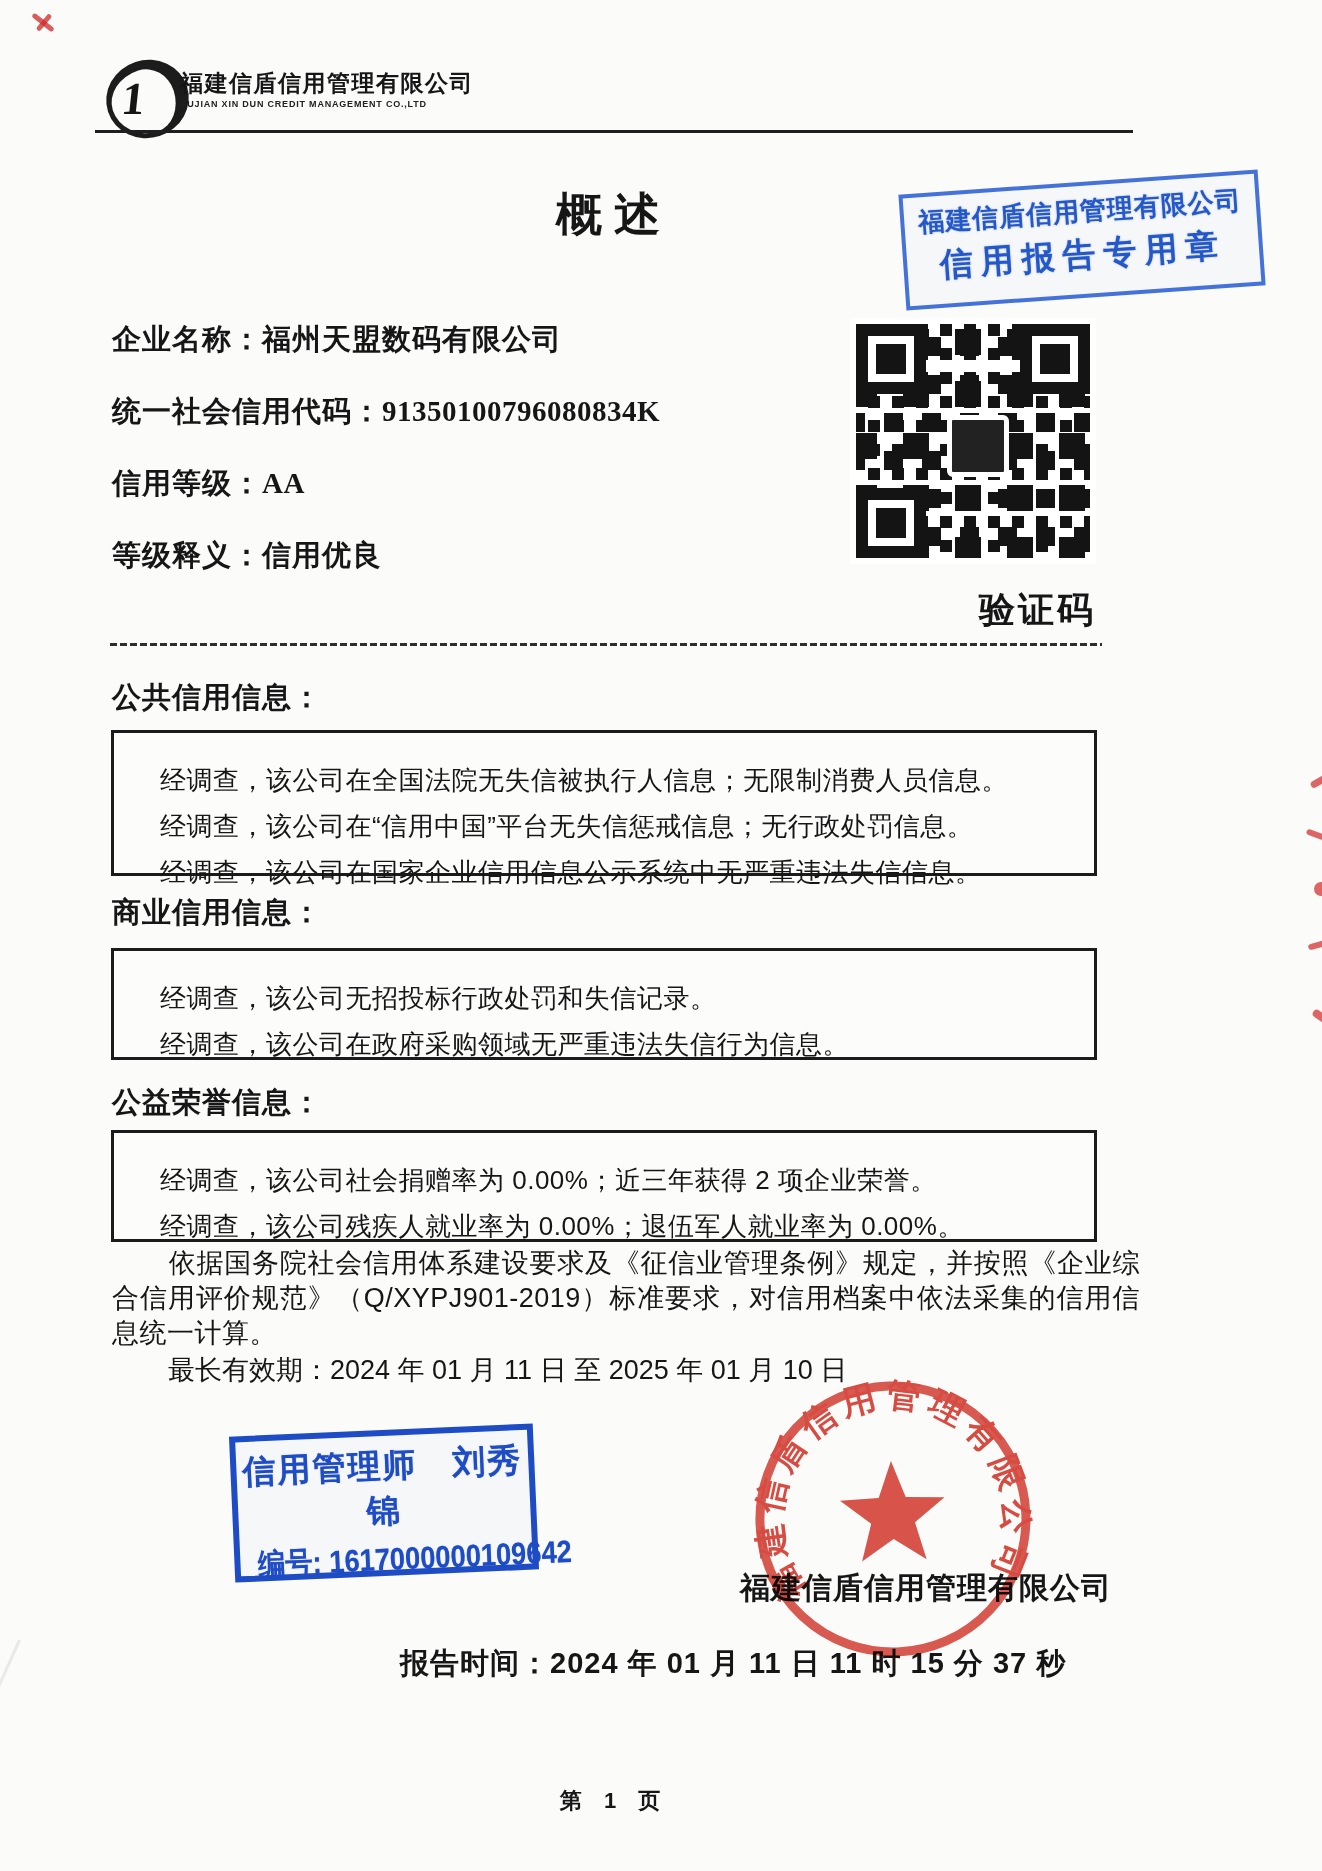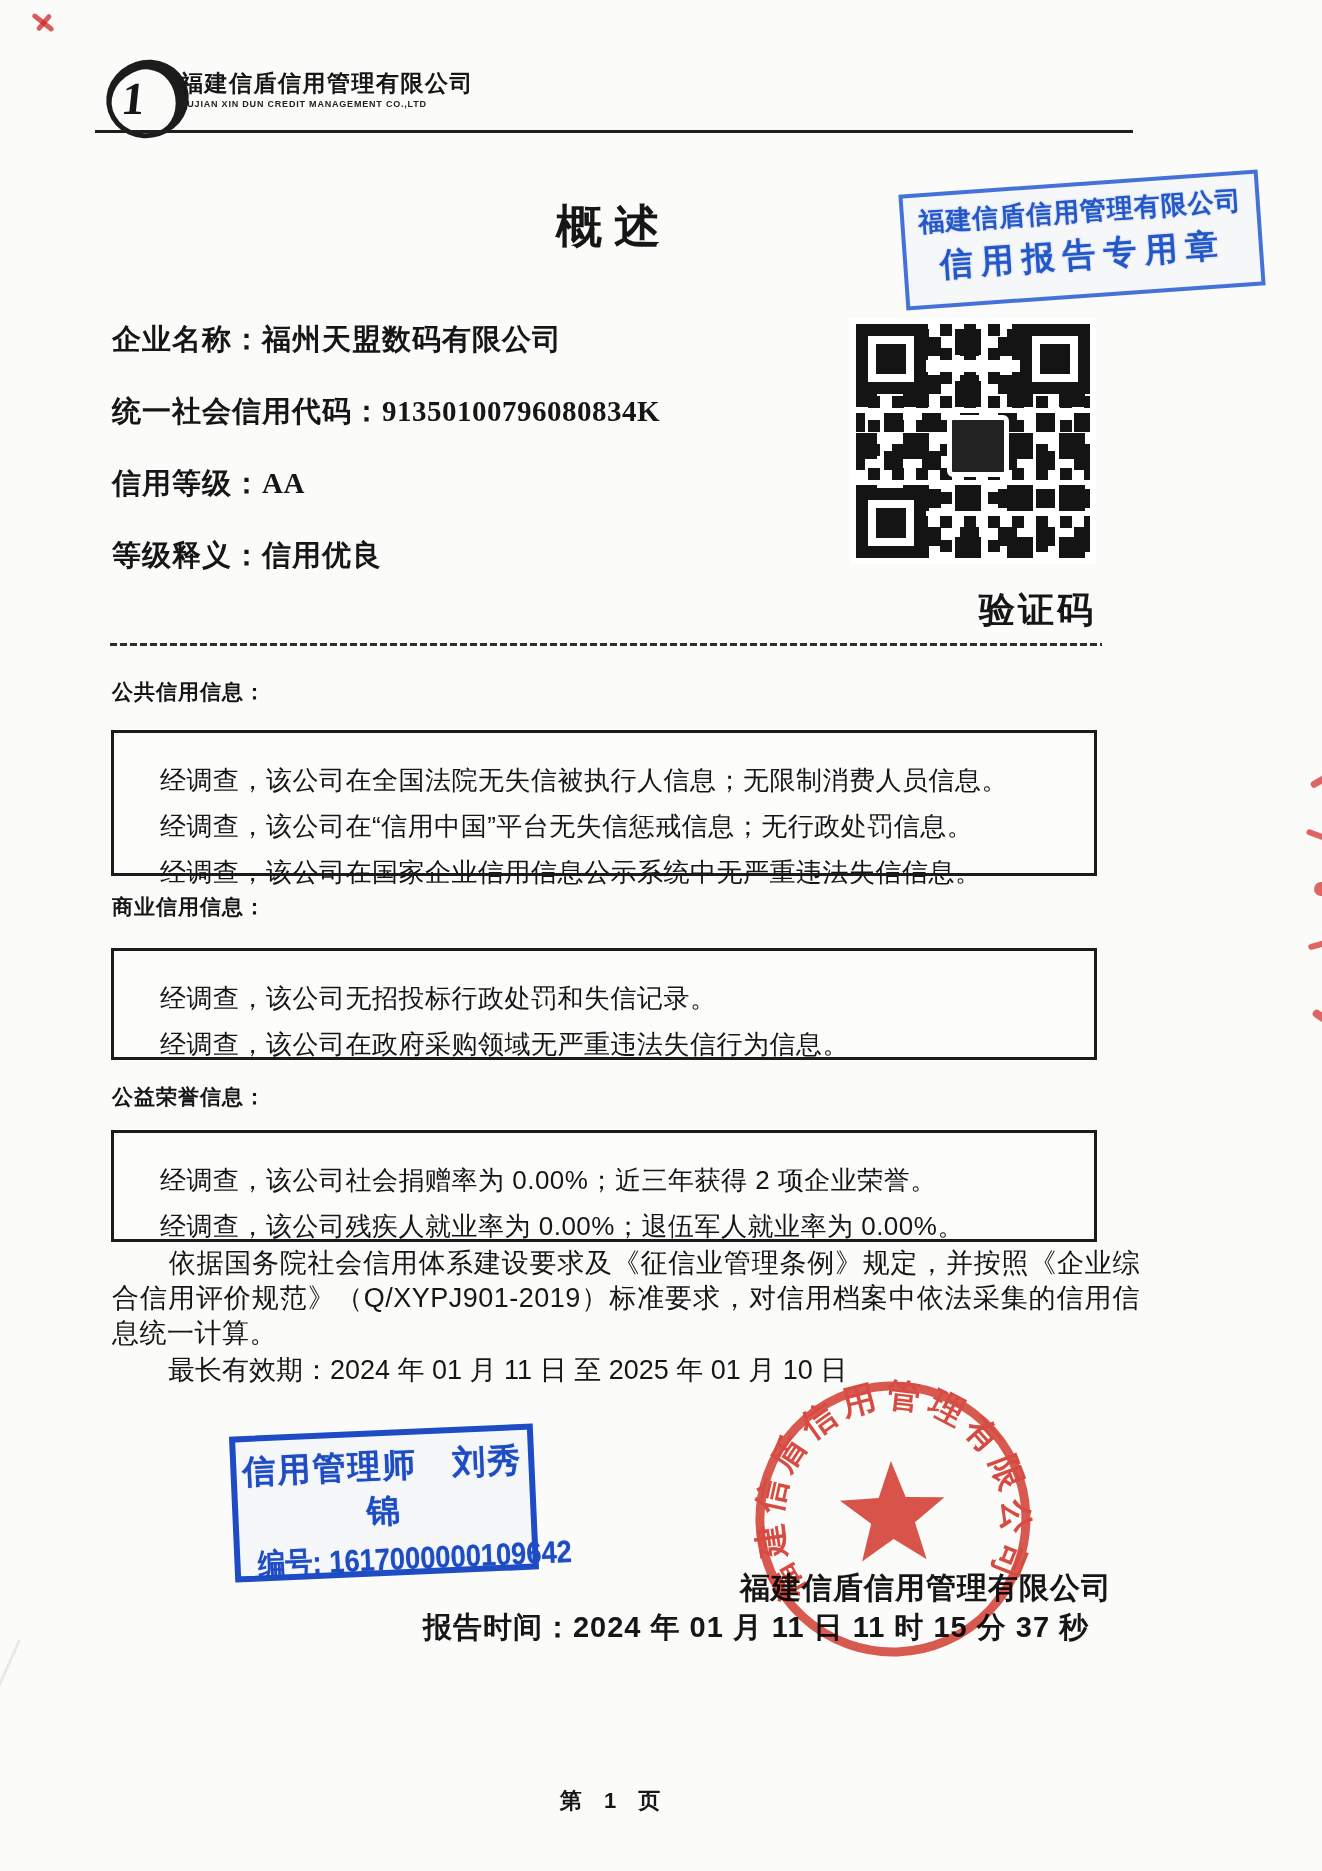--- a/index.html
+++ b/index.html
@@ -13,21 +13,21 @@
   .logo-mark{left:106px;top:58px;width:70px;height:72px;}
   .logo-oval{position:absolute;left:0;top:2px;width:64px;height:64px;border:5px solid #1c1c1c;
     border-radius:50%;transform:rotate(-18deg);border-right-width:14px;border-top-width:9px;}
   .logo-one{position:absolute;left:16px;top:14px;font-size:46px;font-weight:700;
     font-family:"Liberation Serif",serif;transform:skewX(-6deg);}
   .logo-cn{left:180px;top:68px;font-size:23px;font-weight:700;letter-spacing:1.5px;}
   .logo-en{left:181px;top:99px;font-size:9px;font-weight:700;letter-spacing:.8px;color:#222;}
   .doc-type{left:833px;top:94px;width:300px;text-align:right;font-size:26px;font-weight:600;letter-spacing:2px;}
   .header-rule{left:95px;top:130px;width:1038px;height:3px;background:#1f1f1f;}
   
-  .page-title{left:95px;top:196px;width:1038px;text-align:center;font-size:46px;font-weight:700;
+  .page-title{left:95px;top:184px;width:1038px;text-align:center;font-size:46px;font-weight:700;
     letter-spacing:12px;font-family:"Liberation Serif",serif;}
   
   .corner-stamp{left:902px;top:182px;width:352px;height:108px;border:4px solid rgba(37,90,210,.85);
     transform:rotate(-4deg);color:#2458c8;text-align:center;
     text-shadow:0 0 2px rgba(37,90,210,.45);background:rgba(120,160,235,.04);}
   .corner-stamp .l1{margin-top:8px;font-size:26px;font-weight:700;letter-spacing:1px;}
   .corner-stamp .l2{margin-top:4px;font-size:33px;font-weight:700;letter-spacing:8px;}
   
   .info-row{left:112px;font-size:29px;font-weight:700;letter-spacing:1px;}
   .info-row .serif{font-family:"Liberation Serif",serif;font-weight:600;letter-spacing:.5px;}
@@ -42,40 +42,40 @@
     background-position:0 0,9px 13px,21px 5px;}
   .finder{position:absolute;width:70px;height:70px;background:#fff;box-sizing:border-box;
     border:12px solid #141414;padding:8px;}
   .finder i{display:block;width:100%;height:100%;background:#141414;}
   .qr-center{position:absolute;left:97px;top:97px;width:52px;height:52px;background:#222;
     border:5px solid #fff;border-radius:6px;}
   .qr-caption{left:850px;top:586px;width:246px;text-align:right;font-size:36px;font-weight:600;letter-spacing:3px;}
   
   .dashed-rule{left:110px;top:643px;width:992px;height:3px;
     background:repeating-linear-gradient(90deg,#2e2e2e 0 7px,transparent 7px 10px);}
-  .sec-heading{left:112px;font-size:21px;font-weight:700;letter-spacing:1px;}
+  .sec-heading{left:112px;font-size:29px;font-weight:700;letter-spacing:1px;}
   .info-box{left:111px;width:986px;border:3px solid #1b1b1b;box-sizing:border-box;
     padding:20px 24px 0 38px;background:rgba(255,255,255,.35);}
   .info-box p{margin:8px;font-size:26px;font-weight:500;line-height:38px;letter-spacing:.5px;}
   
   .closing-para{left:112px;top:1246px;width:1028px;font-size:27px;line-height:35px;
     font-weight:500;text-indent:2.1em;letter-spacing:.5px;text-align:justify;}
   .validity{left:168px;top:1352px;font-size:27px;font-weight:400;}
   .signer-label{left:168px;top:1392px;font-size:27px;font-weight:700;letter-spacing:1px;}
   
   .manager-stamp{left:232px;top:1430px;width:292px;height:134px;border:6px solid #1d4cc4;
     transform:rotate(-2.5deg);color:#1d4cc4;text-align:center;
     text-shadow:0 0 1px rgba(29,76,196,.6);background:rgba(80,120,220,.03);}
   .manager-stamp .l1{margin-top:8px;font-size:33px;font-weight:700;letter-spacing:2px;}
   .manager-stamp .l2{margin-top:5px;font-size:31px;font-weight:700;transform:scaleX(.88);transform-origin:50% 50%;white-space:nowrap;}
   
   .seal{left:748px;top:1376px;width:290px;height:290px;opacity:.9;mix-blend-mode:multiply;transform:rotate(-2deg);}
   
   .signoff-company{left:600px;top:1568px;width:512px;text-align:right;font-size:30px;font-weight:600;letter-spacing:1px;}
-  .report-time{left:400px;top:1608px;width:712px;text-align:center;font-size:29px;font-weight:600;letter-spacing:1px;}
+  .report-time{left:400px;top:1644px;width:712px;text-align:left;font-size:29px;font-weight:600;letter-spacing:1px;}
   .page-num{left:95px;top:1786px;width:1038px;text-align:center;font-size:22px;font-weight:600;letter-spacing:8px;}
   
   .mark-topleft{left:26px;top:4px;width:34px;height:36px;}
   .mark-topleft:before,.mark-topleft:after{content:"";position:absolute;left:4px;top:16px;width:26px;height:5px;
     background:rgba(205,40,40,.75);transform:rotate(38deg);border-radius:3px;}
   .mark-topleft:after{transform:rotate(-50deg);width:20px;left:8px;}
   .edge-frag{left:1290px;top:772px;width:32px;height:280px;overflow:hidden;}
   .edge-frag b{position:absolute;right:-6px;display:block;background:rgba(208,38,38,.7);border-radius:4px;}
   .crease{left:18px;top:1640px;width:3px;height:320px;background:linear-gradient(rgba(0,0,0,.08),rgba(0,0,0,0));
     transform:rotate(24deg);transform-origin:top;}

